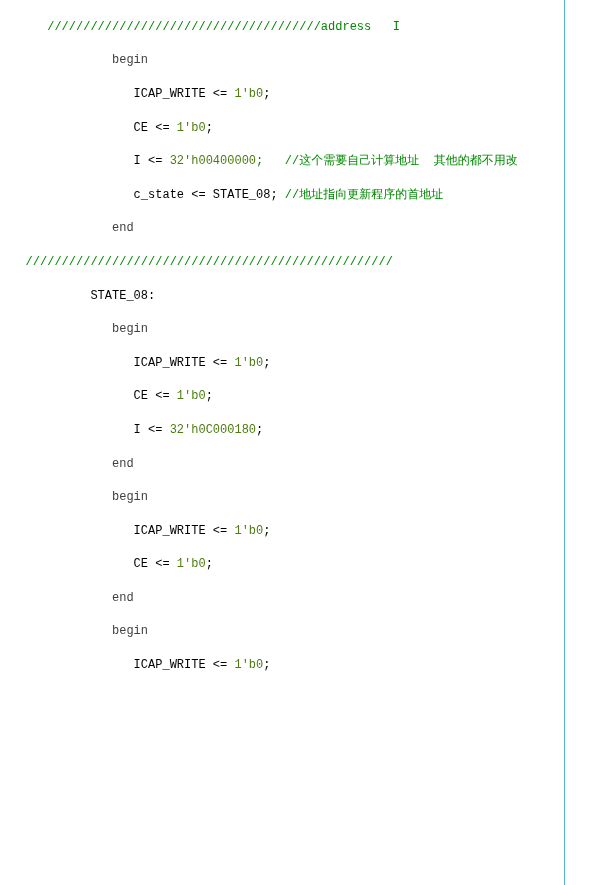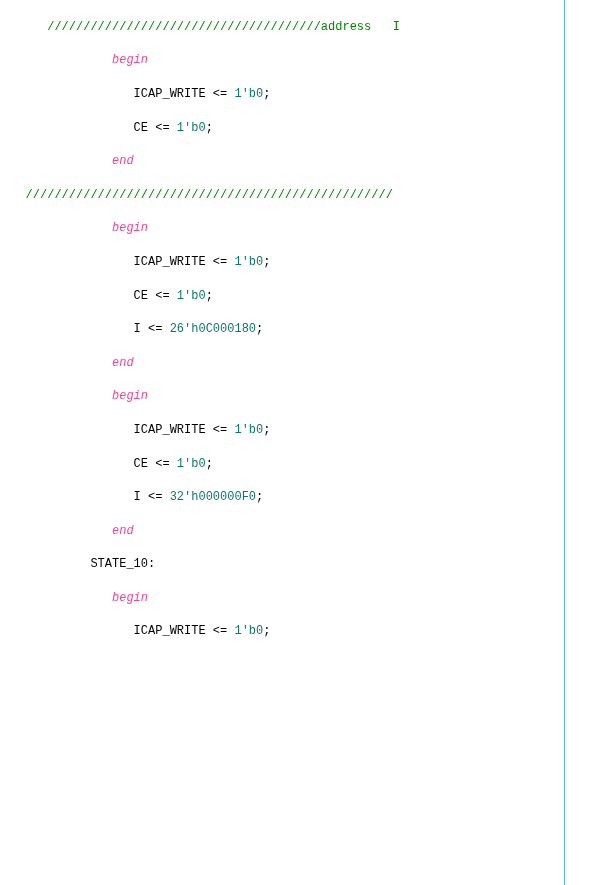--- a/index.html
+++ b/index.html
@@ -19,47 +19,48 @@
   }
   .border-right {
     position: absolute;
     right: 30px;
     top: 0;
     bottom: 0;
     width: 1px;
     background: #5bb5d8;
   }
   .line { display: block; }
-  .kw { color: #ec4899; font-style: italic; }
-  .num { color: #0f766e; }
+  .kw { color: #404040; }
+  .num { color: #4d7c0f; }
   .cmt { color: #008800; }
 </style>
 </head>
 <body>
 
 <div class="border-right"></div>
 
 <div class="code-area">
 <span class="line"><span class="cmt">      //////////////////////////////////////address   I</span></span>
 <span class="line"><span class="kw">               begin</span></span>
 <span class="line"><span>                  ICAP_WRITE &lt;= </span><span class="num">1'b0</span><span>;</span></span>
 <span class="line"><span>                  CE &lt;= </span><span class="num">1'b0</span><span>;</span></span>
+<span class="line"><span>                  I &lt;= </span><span class="num">32'h00400000</span><span class="cmt">;   //这个需要自己计算地址  其他的都不用改</span></span>
+<span class="line"><span>                  c_state &lt;= STATE_08; </span><span class="cmt">//地址指向更新程序的首地址</span></span>
 <span class="line"><span class="kw">               end</span></span>
 <span class="line"><span class="cmt">   ///////////////////////////////////////////////////</span></span>
+<span class="line">            STATE_08:</span>
 <span class="line"><span class="kw">               begin</span></span>
 <span class="line"><span>                  ICAP_WRITE &lt;= </span><span class="num">1'b0</span><span>;</span></span>
 <span class="line"><span>                  CE &lt;= </span><span class="num">1'b0</span><span>;</span></span>
-<span class="line"><span>                  I &lt;= </span><span class="num">26'h0C000180</span><span>;</span></span>
+<span class="line"><span>                  I &lt;= </span><span class="num">32'h0C000180</span><span>;</span></span>
 <span class="line"><span class="kw">               end</span></span>
 <span class="line"><span class="kw">               begin</span></span>
 <span class="line"><span>                  ICAP_WRITE &lt;= </span><span class="num">1'b0</span><span>;</span></span>
 <span class="line"><span>                  CE &lt;= </span><span class="num">1'b0</span><span>;</span></span>
-<span class="line"><span>                  I &lt;= </span><span class="num">32'h000000F0</span><span>;</span></span>
 <span class="line"><span class="kw">               end</span></span>
-<span class="line">            STATE_10:</span>
 <span class="line"><span class="kw">               begin</span></span>
 <span class="line"><span>                  ICAP_WRITE &lt;= </span><span class="num">1'b0</span><span>;</span></span>
 
 
 
 
 
 
 
 

